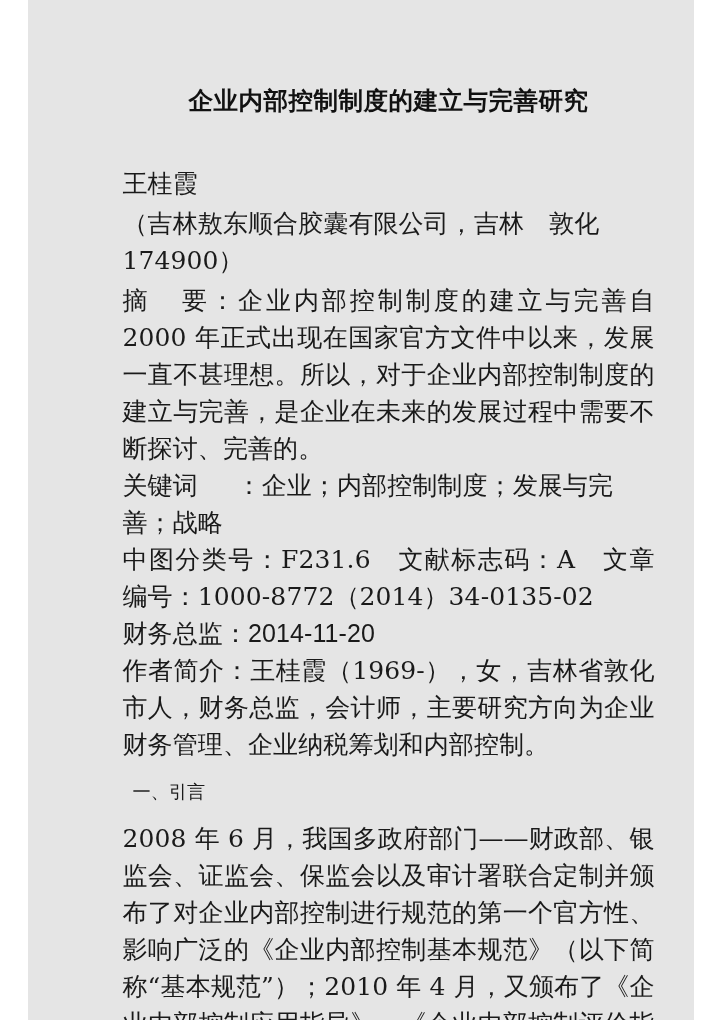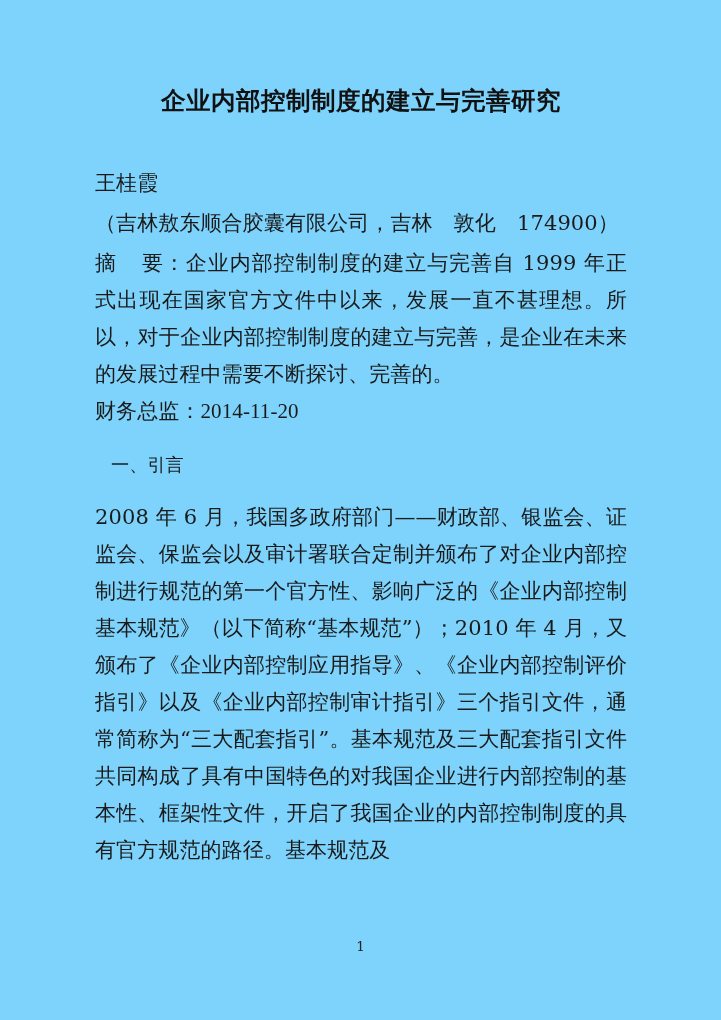--- a/index.html
+++ b/index.html
@@ -8,24 +8,24 @@
     padding: 0;
     background: #ffffff;
   }
   body {
     font-family: "DejaVu Serif", "Liberation Serif", serif;
     color: #000000;
     -webkit-font-smoothing: antialiased;
   }
   .page {
     position: relative;
-    width: 721px;
+    width: 666px;
     height: 1020px;
     margin: 0 auto;
-    background: #7dd3fc;
+    background: #e5e5e5;
     overflow: hidden;
     box-sizing: border-box;
   }
   .content {
     position: absolute;
     left: 95px;
     top: 0;
     width: 532px;
   }
 
@@ -36,84 +36,87 @@
     line-height: 34px;
     letter-spacing: 0.5px;
     font-weight: 600;
     margin: 0;
     padding-top: 84px;
     color: #111111;
   }
 
   
   .para {
-    font-size: 21px;
+    font-size: 25px;
     line-height: 37px;
     text-align: justify;
     text-justify: inter-ideograph;
     margin: 0;
     color: #1a1a1a;
     letter-spacing: 0.1px;
   }
   .para.nojust {
     text-align: left;
   }
   .spacer-author { height: 47px; }
   .spacer-affil  { height: 3px; }
   .spacer-abs    { height: 3px; }
   .gap-wide { display: inline-block; width: 1.15em; }
   .gap-kw   { display: inline-block; width: 1.55em; }
 
   
   .section-head {
     font-size: 18.2px;
     line-height: 37px;
-    margin: 16px;
+    margin: 10px;
     color: #1a1a1a;
   }
 
   
   .page-number {
     position: absolute;
     left: 0;
     right: 0;
     top: 938px;
     text-align: center;
     font-size: 13.5px;
     color: #222222;
     font-family: "DejaVu Serif", "Liberation Serif", serif;
   }
 
-  .latin { font-family: Liberation Serif, serif; }
+  .latin { font-family: Liberation Sans, sans-serif; }
 </style>
 </head>
 <body>
 
 <div class="page">
 
   <div class="content">
 
     <h1 class="doc-title">企业内部控制制度的建立与完善研究</h1>
 
     <div class="spacer-author"></div>
 
     <p class="para nojust">王桂霞</p>
 
     <div class="spacer-affil"></div>
 
     <p class="para nojust">（吉林敖东顺合胶囊有限公司，吉林　敦化　174900）</p>
 
     <div class="spacer-abs"></div>
 
-    <p class="para"><span>摘</span><span class="gap-wide"></span><span>要：</span><span>企业内部控制制度的建立与完善自 1999 年正式出现在国家官方文件中以来，发展一直不甚理想。所以，对于企业内部控制制度的建立与完善，是企业在未来的发展过程中需要不断探讨、完善的。</span></p>
+    <p class="para"><span>摘</span><span class="gap-wide"></span><span>要：</span><span>企业内部控制制度的建立与完善自 2000 年正式出现在国家官方文件中以来，发展一直不甚理想。所以，对于企业内部控制制度的建立与完善，是企业在未来的发展过程中需要不断探讨、完善的。</span></p>
 
+    <p class="para nojust"><span>关键词</span><span class="gap-kw"></span><span>：企业；内部控制制度；发展与完善；战略</span></p>
 
+    <p class="para">中图分类号：F231.6　文献标志码：A　文章编号：1000-8772（2014）34-0135-02</p>
 
     <p class="para nojust"><span>财务总监：</span><span class="latin">2014-11-20</span></p>
 
+    <p class="para"><span>作者简介：</span><span>王桂霞（1969-），女，吉林省敦化市人，财务总监，会计师，主要研究方向为企业财务管理、企业纳税筹划和内部控制。</span></p>
 
     <p class="section-head">一、引言</p>
 
     <p class="para">2008 年 6 月，我国多政府部门——财政部、银监会、证监会、保监会以及审计署联合定制并颁布了对企业内部控制进行规范的第一个官方性、影响广泛的《企业内部控制基本规范》（以下简称“基本规范”）；2010 年 4 月，又颁布了《企业内部控制应用指导》、《企业内部控制评价指引》以及《企业内部控制审计指引》三个指引文件，通常简称为“三大配套指引”。基本规范及三大配套指引文件共同构成了具有中国特色的对我国企业进行内部控制的基本性、框架性文件，开启了我国企业的内部控制制度的具有官方规范的路径。基本规范及</p>
 
   </div>
 
   <div class="page-number">1</div>
 
 </div>

